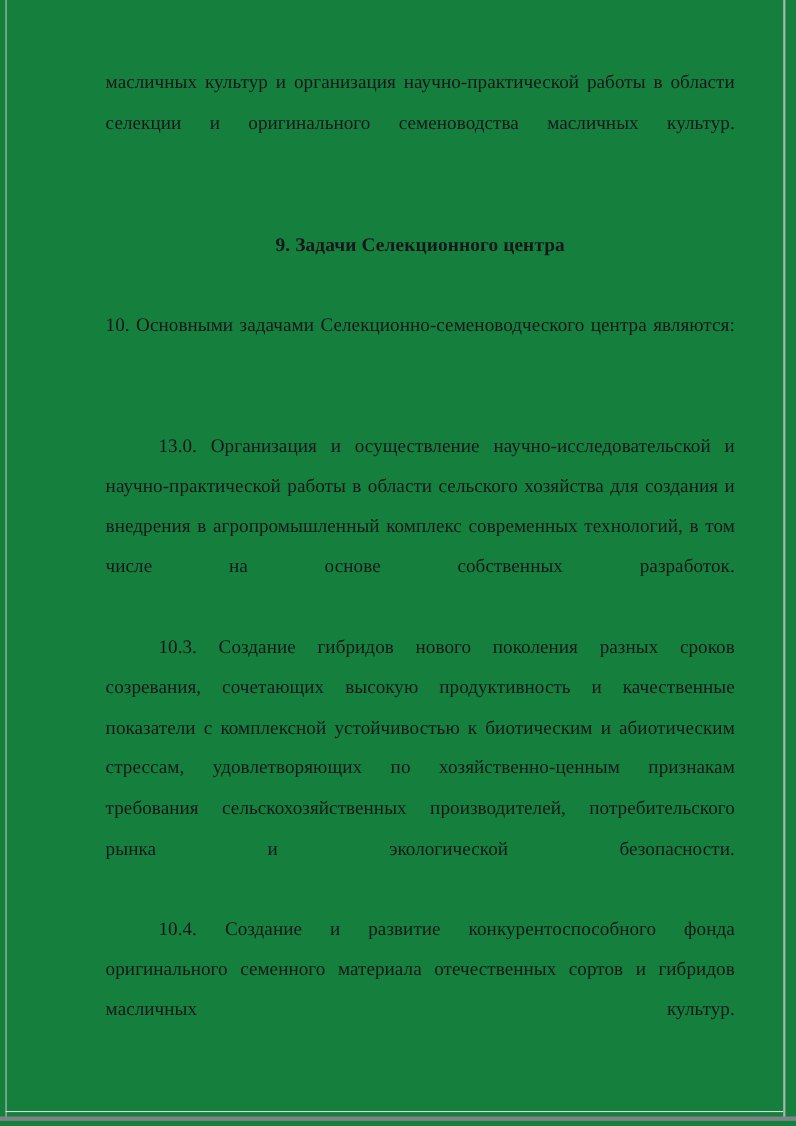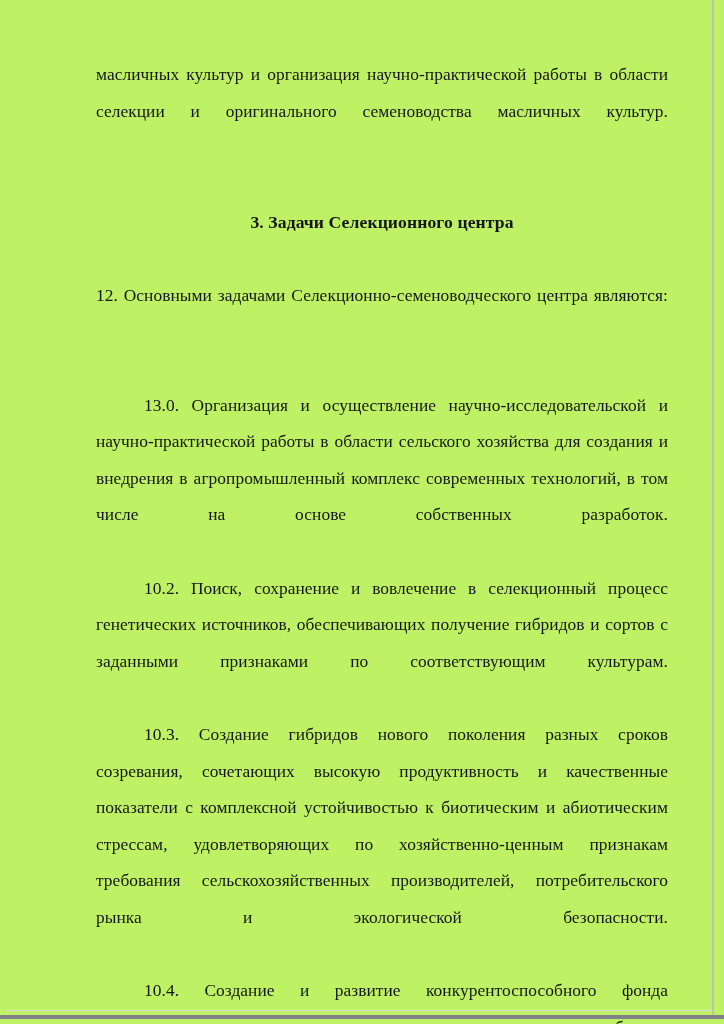--- a/index.html
+++ b/index.html
@@ -7,21 +7,21 @@
     margin: 0;
     padding: 0;
     background: #ffffff;
   }
 
   .page {
     position: relative;
     width: 724px;
     height: 1024px;
     margin: 0;
-    background: #bef264;
+    background: #15803d;
     overflow: hidden;
     box-sizing: border-box;
     font-family: "Liberation Serif", "DejaVu Serif", serif;
     color: #15161a;
   }
 
   
   .scan-edge-left {
     position: absolute;
     top: 0;
@@ -114,30 +114,29 @@
   <div class="scan-edge-bottom"></div>
 
   <div class="content">
 
     <div style="height:56px"></div>
 
     <p class="body-text no-indent">масличных культур и организация научно-практической работы в области селекции и оригинального семеноводства масличных культур.</p>
 
     <div class="spacer-after-first-block"></div>
 
-    <h2 class="section-heading">3. Задачи Селекционного центра</h2>
+    <h2 class="section-heading">9. Задачи Селекционного центра</h2>
 
     <div class="spacer-after-heading"></div>
 
-    <p class="body-text no-indent para-intro">12. Основными задачами Селекционно-семеноводческого центра являются:</p>
+    <p class="body-text no-indent para-intro">10. Основными задачами Селекционно-семеноводческого центра являются:</p>
 
     <div style="height:36px"></div>
 
     <p class="body-text">13.0. Организация и осуществление научно-исследовательской и научно-практической работы в области сельского хозяйства для создания и внедрения в агропромышленный комплекс современных технологий, в том числе на основе собственных разработок.</p>
 
-    <p class="body-text">10.2. Поиск, сохранение и вовлечение в селекционный процесс генетических источников, обеспечивающих получение гибридов и сортов с заданными признаками по соответствующим культурам.</p>
 
     <p class="body-text">10.3. Создание гибридов нового поколения разных сроков созревания, сочетающих высокую продуктивность и качественные показатели с комплексной устойчивостью к биотическим и абиотическим стрессам, удовлетворяющих по хозяйственно-ценным признакам требования сельскохозяйственных производителей, потребительского рынка и экологической безопасности.</p>
 
     <p class="body-text">10.4. Создание и развитие конкурентоспособного фонда оригинального семенного материала отечественных сортов и гибридов масличных культур.</p>
 
   </div>
 </div>
 
 </body></html>

